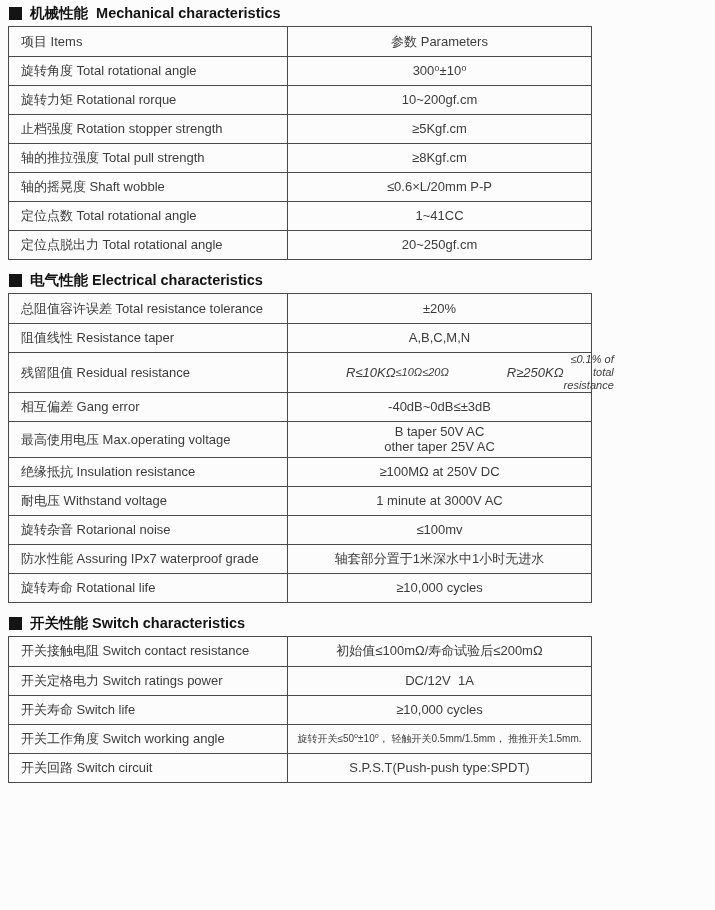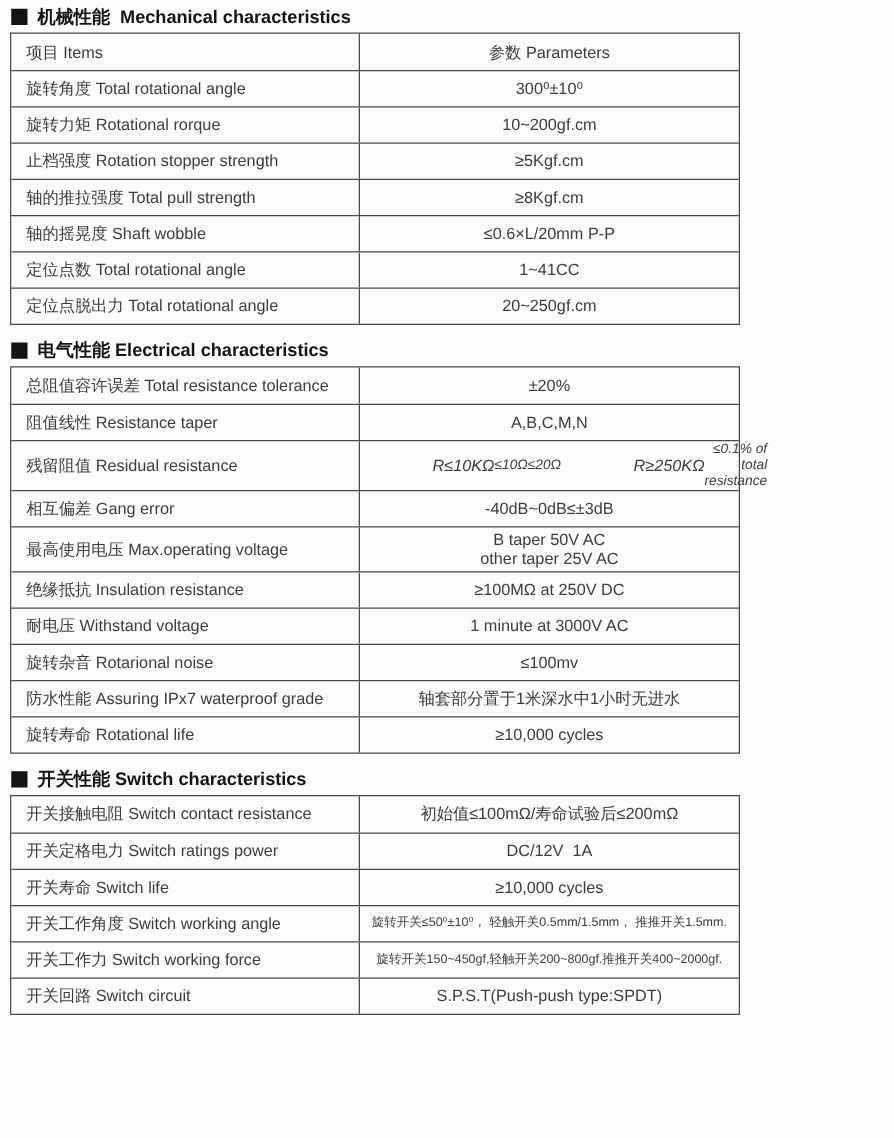--- a/index.html
+++ b/index.html
@@ -185,23 +185,19 @@
         </div>
         <div class="row">
           <div class="cell item-cell">开关寿命 Switch life</div>
           <div class="cell value-cell">≥10,000 cycles</div>
         </div>
         <div class="row">
           <div class="cell item-cell">开关工作角度 Switch working angle</div>
           <div class="cell value-cell small">旋转开关≤50⁰±10⁰， 轻触开关0.5mm/1.5mm， 推推开关1.5mm.</div>
         </div>
         <div class="row">
-          <div class="cell item-cell">开关工作力 Switch working force</div>
-          <div class="cell value-cell small">旋转开关150~450gf,轻触开关200~800gf.推推开关400~2000gf.</div>
-        </div>
-        <div class="row">
           <div class="cell item-cell">开关回路 Switch circuit</div>
           <div class="cell value-cell">S.P.S.T(Push-push type:SPDT)</div>
         </div>
       </div>
   </section>
 
 </div>
 
 </body></html>

